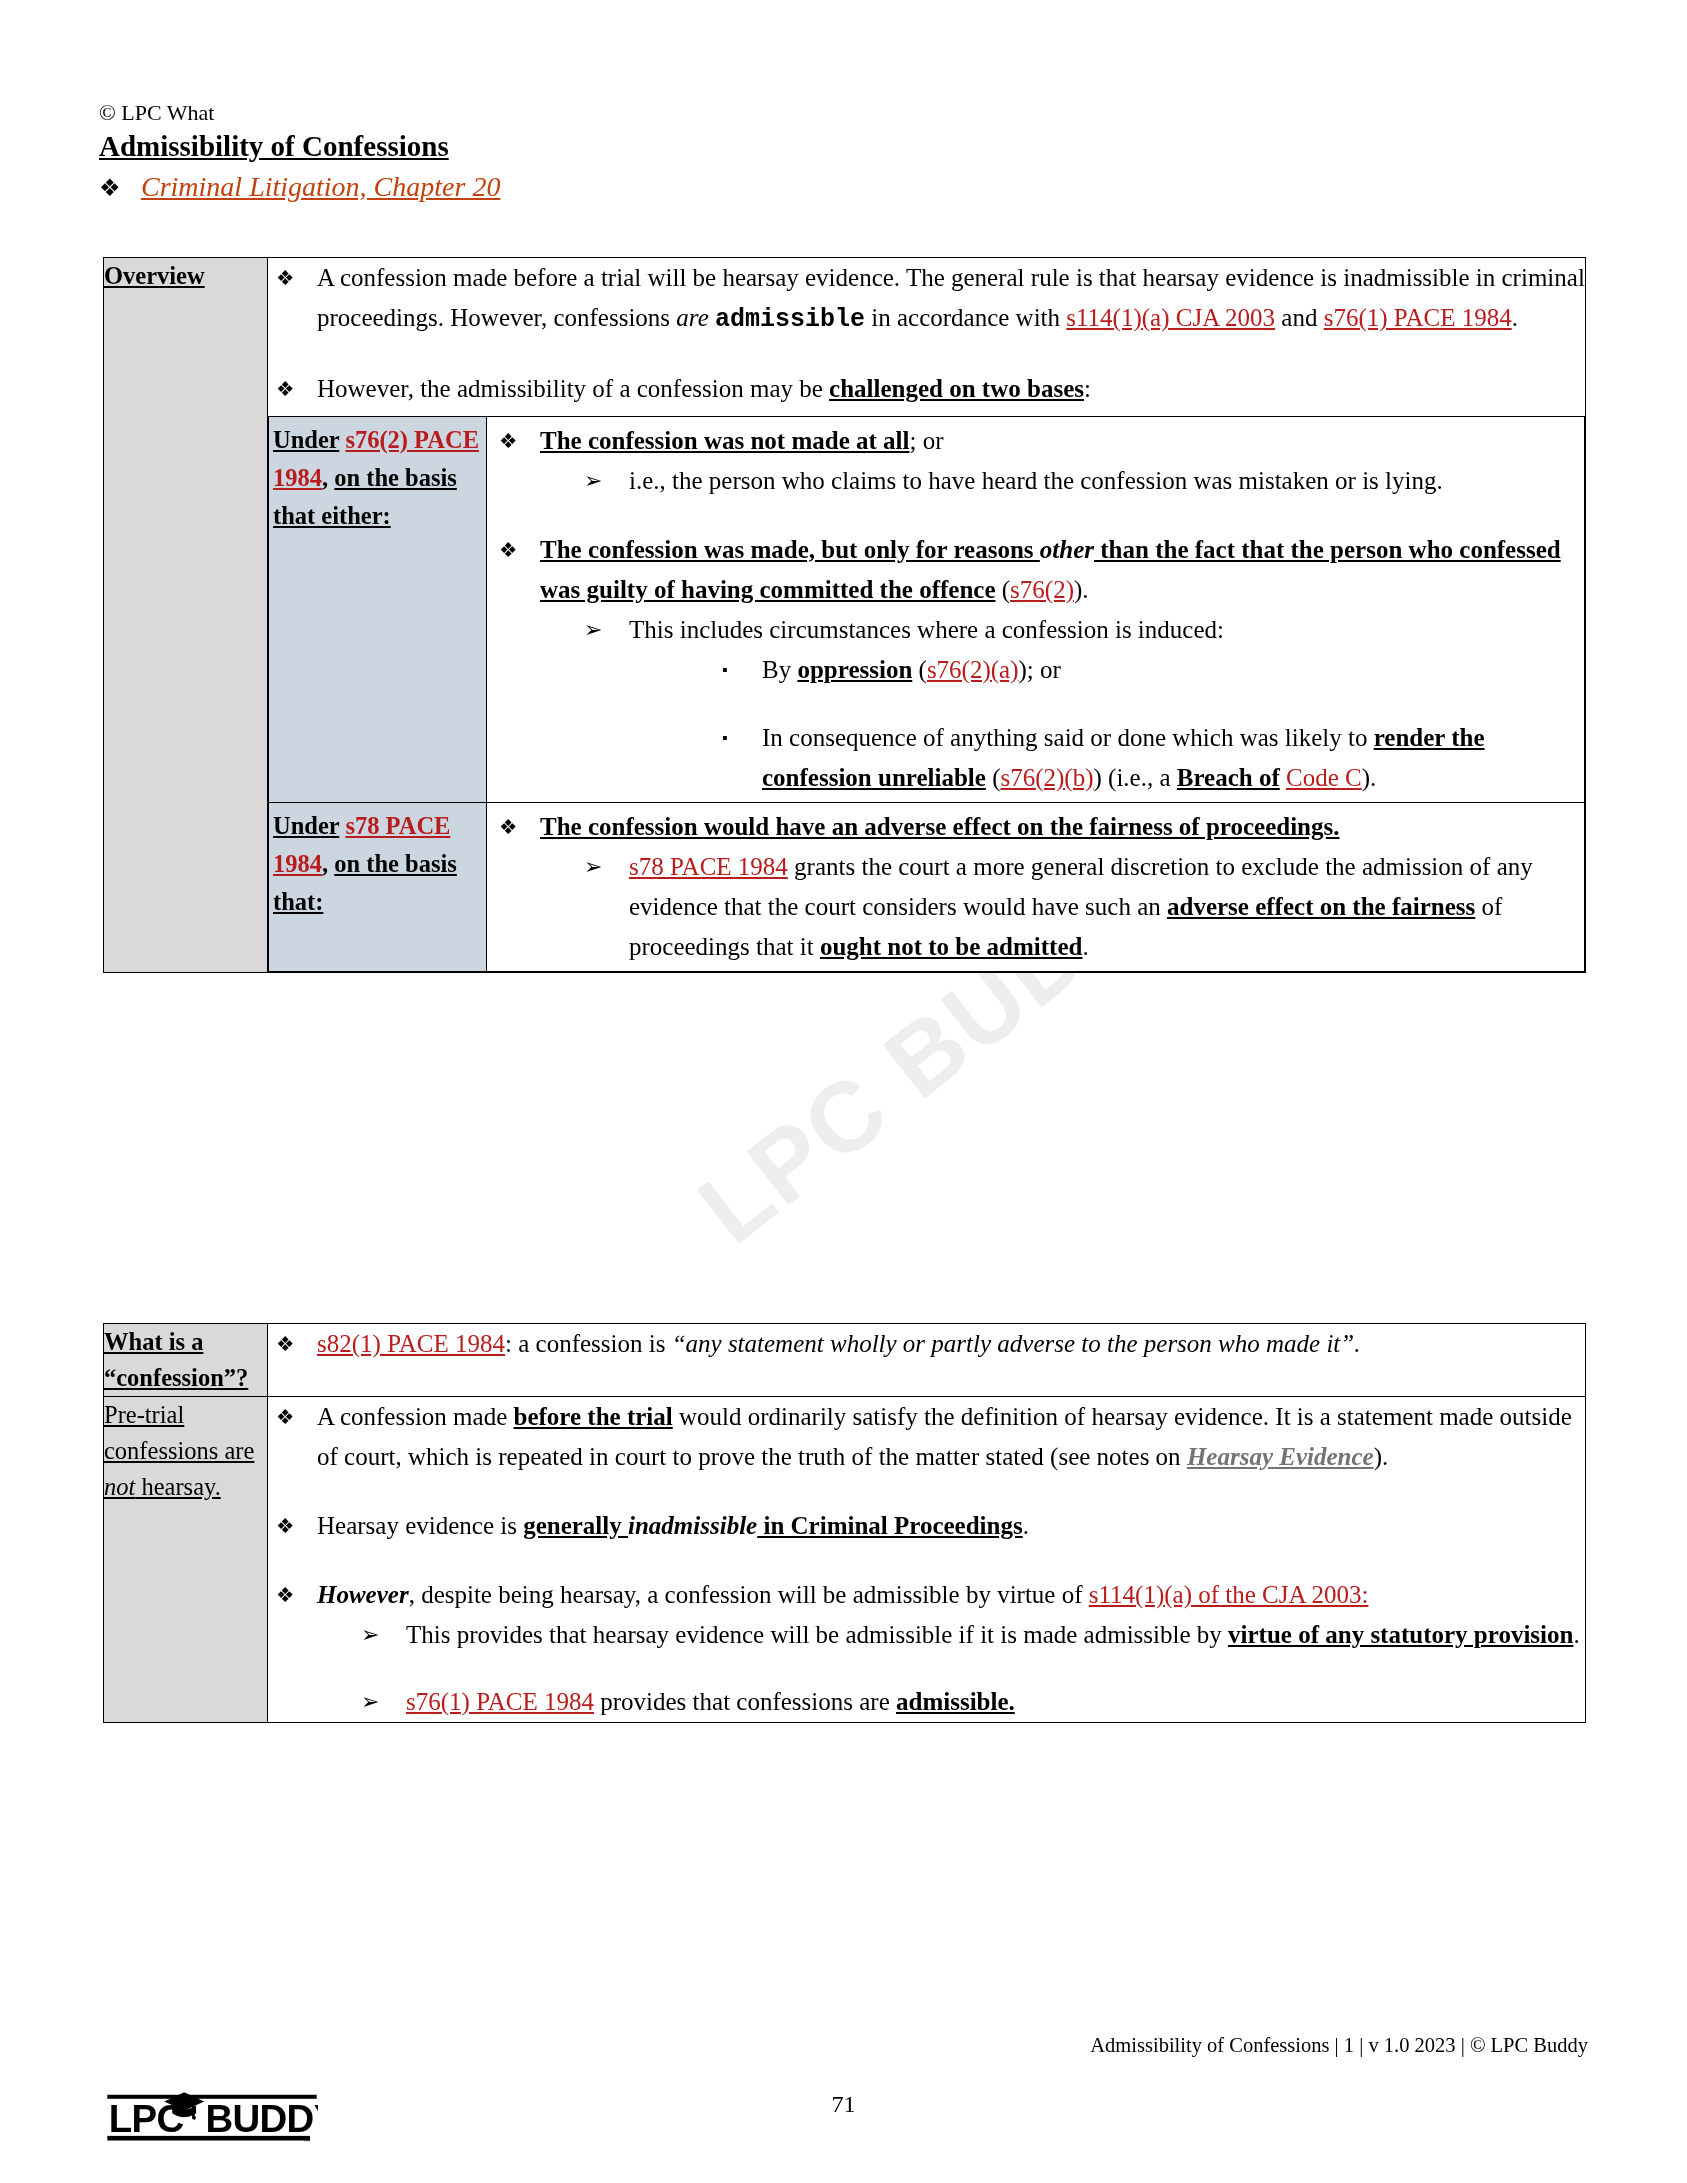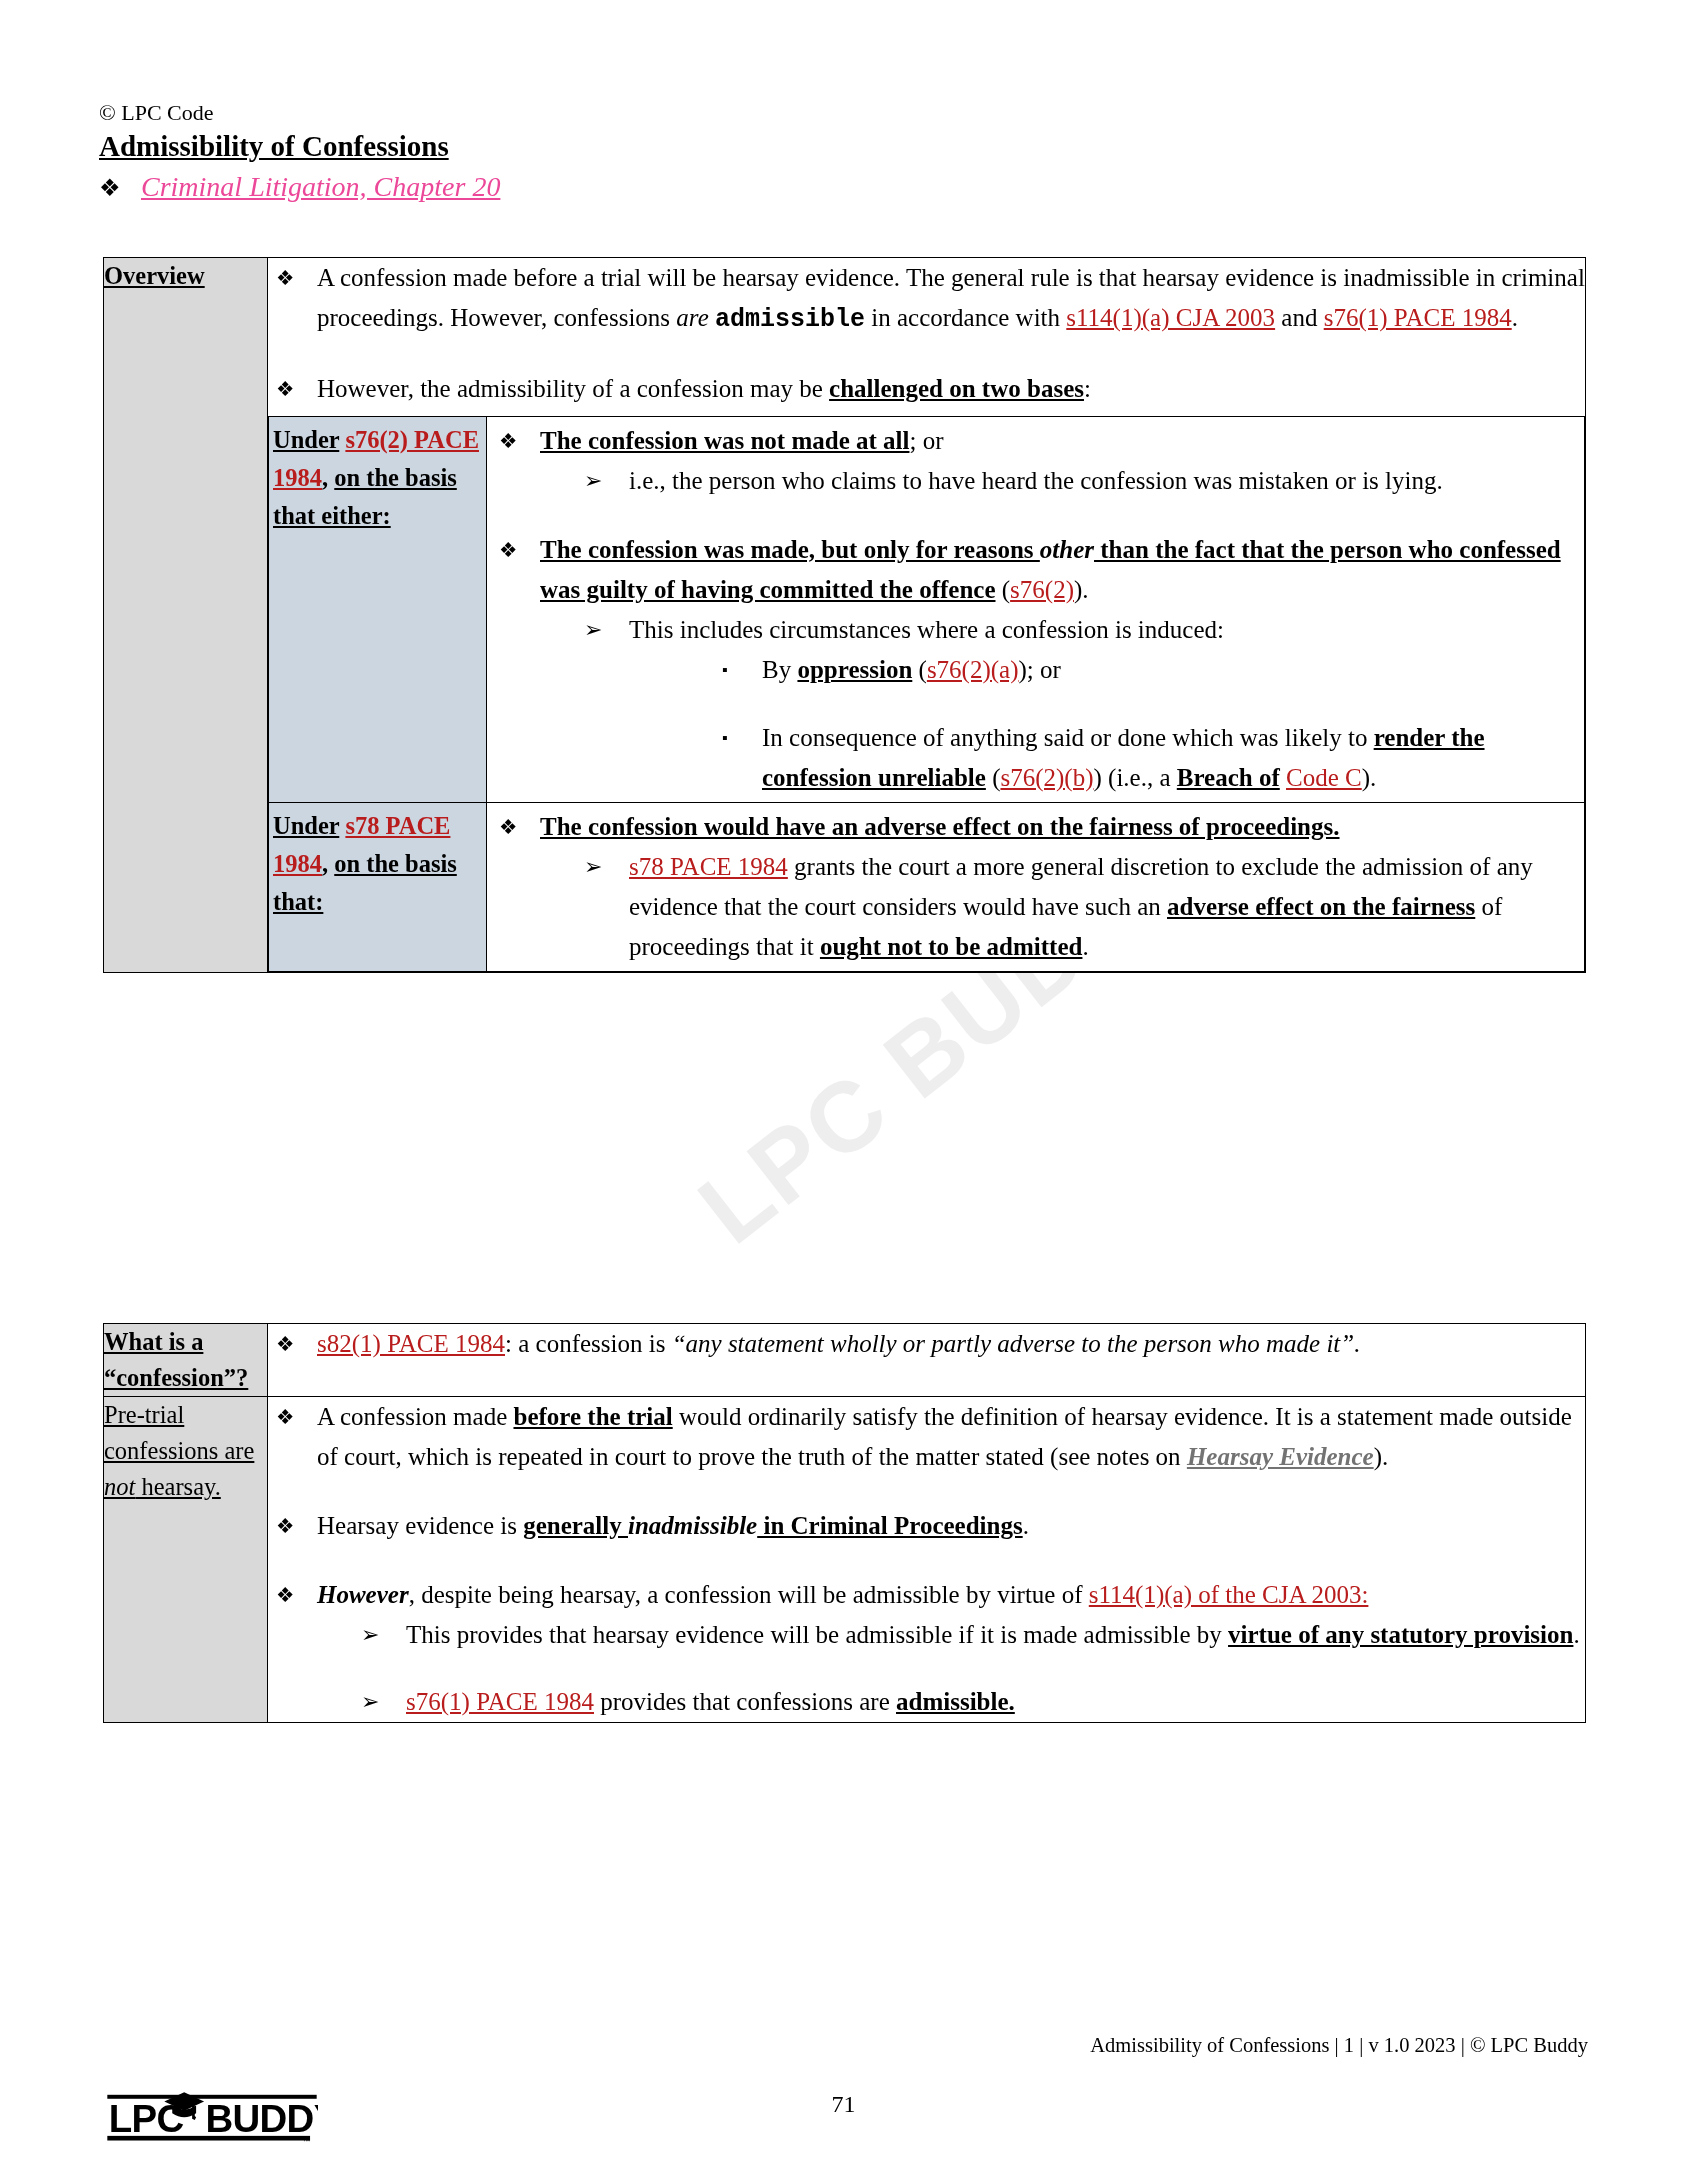--- a/index.html
+++ b/index.html
@@ -69,21 +69,21 @@
     align-items: baseline;
     font-size: 28px;
     line-height: 34px;
   }
   .chapter-bullet {
     width: 42px;
     font-size: 24px;
     color: #000;
   }
   .chapter-link {
-    color: #ec4899;
+    color: #c2410c;
     font-style: italic;
     text-decoration: underline;
     font-size: 28px;
   }
 
   
   .tbl {
     position: absolute;
     border-collapse: collapse;
     table-layout: fixed;
@@ -230,21 +230,21 @@
 </head>
 <body>
 
 <div class="page">
 
   <div class="watermark">
     <div class="watermark-text">LPC BUDDY</div>
   </div>
 
   <div class="hdr">
-    <div class="copyline">© LPC Code</div>
+    <div class="copyline">© LPC What</div>
     <div class="doc-title">Admissibility of Confessions</div>
     <div class="chapter-row">
       <span class="chapter-bullet">❖</span>
       <span class="chapter-link">Criminal Litigation, Chapter 20</span>
     </div>
   </div>
 
   <table class="tbl" id="tbl1" style="left:103px; top:257px; width:1482px;">
     <colgroup>
         <col style="width:164px">

